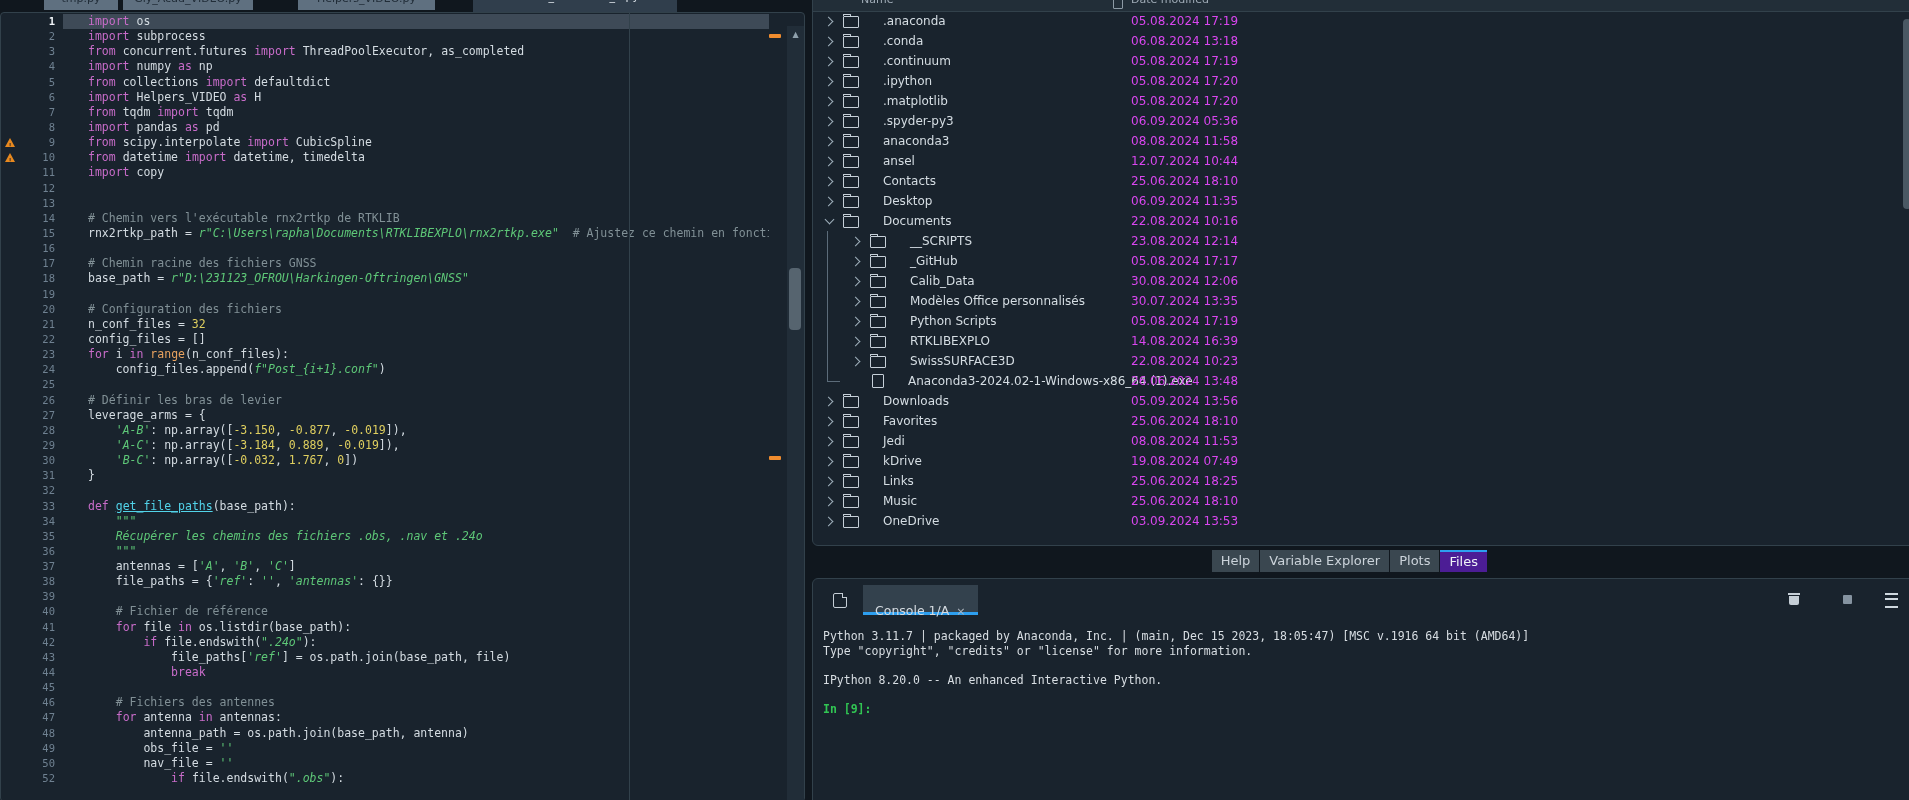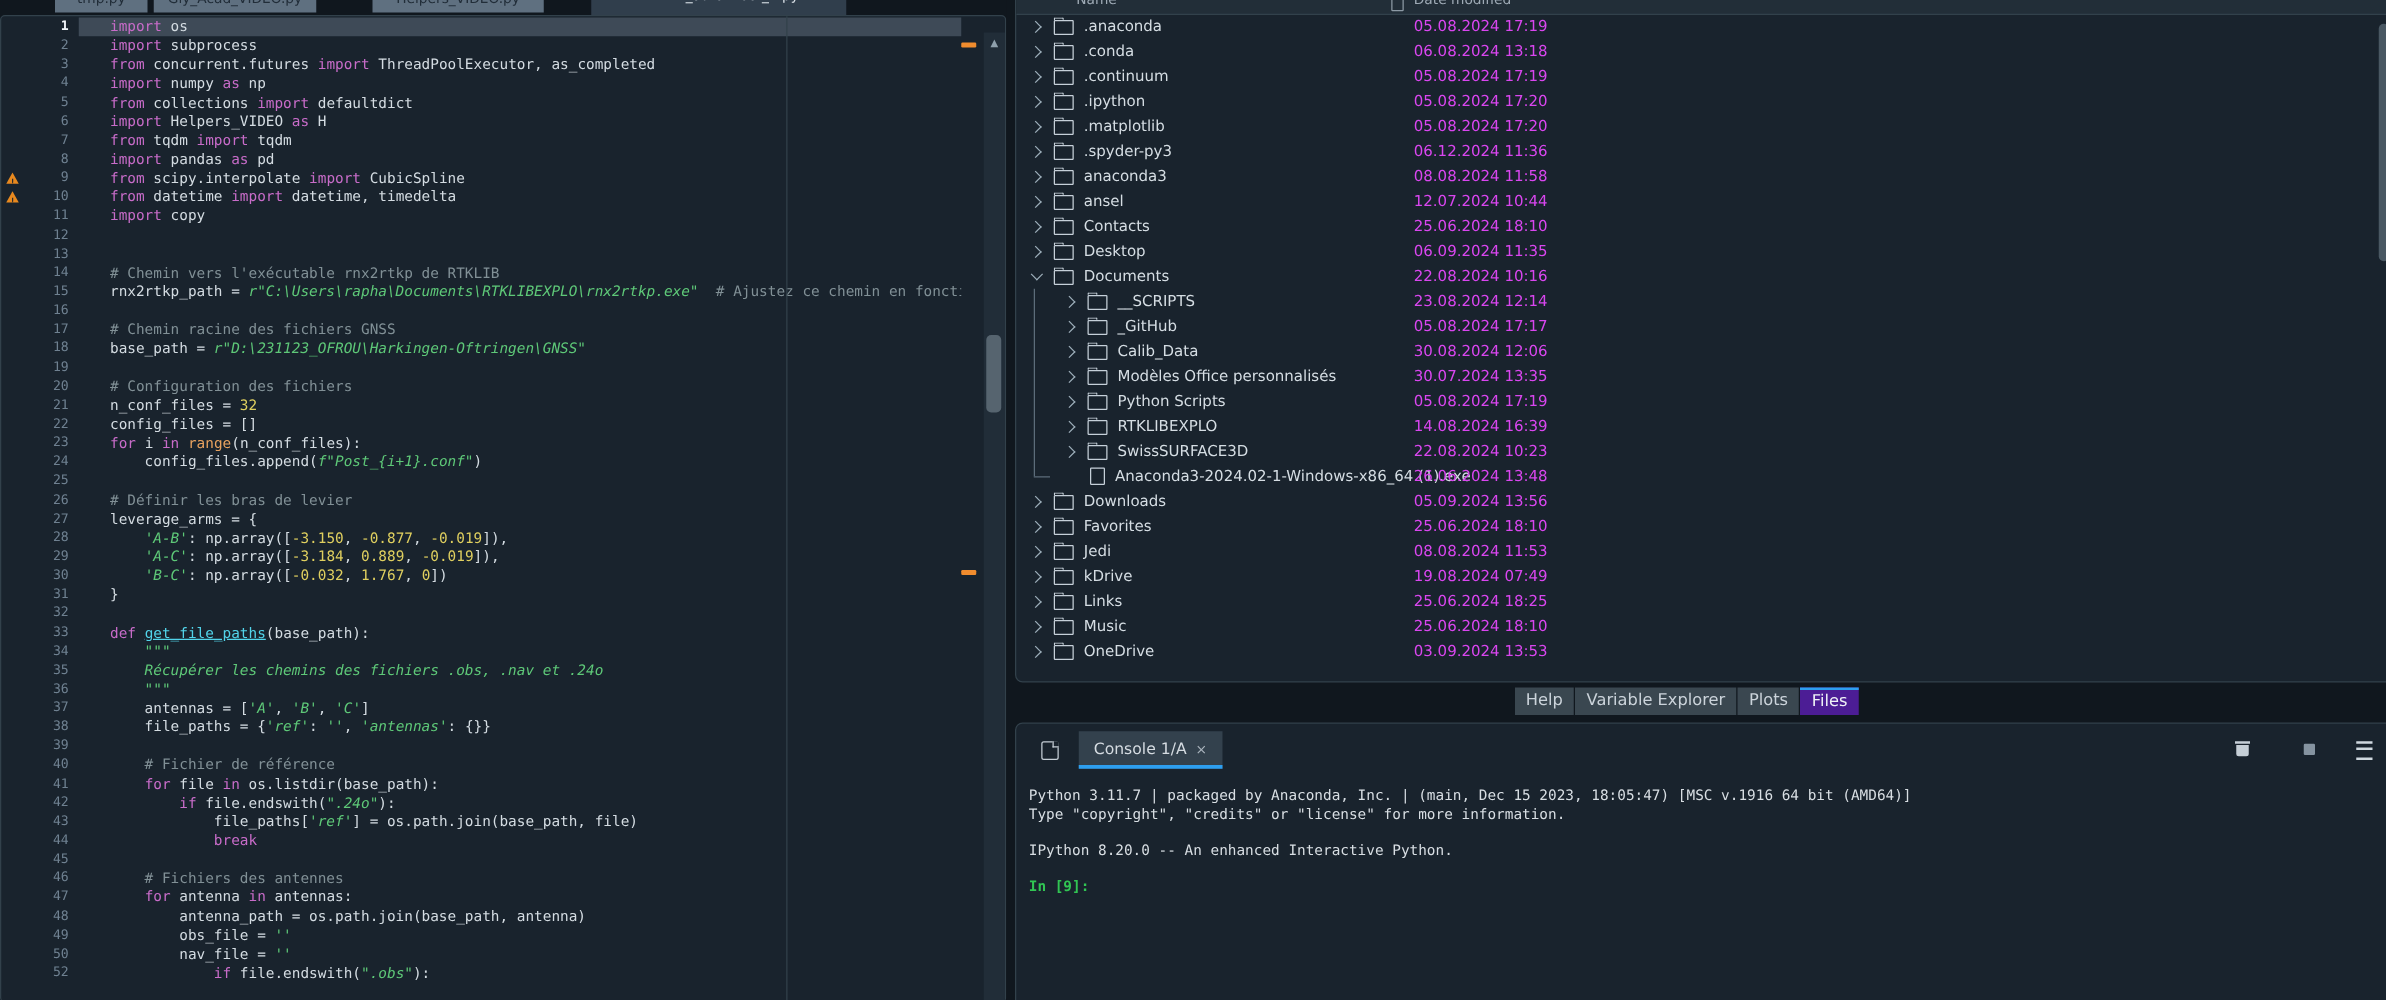--- a/index.html
+++ b/index.html
@@ -56,40 +56,40 @@
   .frow.lvl1{padding-left:35px;}
   .chevbox{width:16px;flex:none;display:flex;align-items:center;justify-content:center;}
   .chev{width:6px;height:6px;border-right:1.6px solid #9fb0bc;border-bottom:1.6px solid #9fb0bc;
         transform:rotate(-45deg);margin-left:-2px;}
   .chev.down{transform:rotate(45deg);margin-top:-3px;margin-left:0;}
   .fico{width:14px;height:10px;border:1px solid #c6d0d9;border-radius:1px;position:relative;
         flex:none;margin-left:6px;margin-top:2px;}
   .fico::before{content:"";position:absolute;top:-3px;left:-1px;width:6px;height:1px;
         border:1px solid #c6d0d9;border-bottom:none;border-radius:1px 1px 0 0;}
   .pico{width:10px;height:12px;border:1px solid #c6d0d9;border-radius:1px;flex:none;margin-left:8px;}
-  .fname{margin-left:8px;color:#d5dde3;white-space:nowrap;}
+  .fname{margin-left:24px;color:#d5dde3;white-space:nowrap;}
   .fdate{position:absolute;left:318px;color:#d946ef;white-space:nowrap;}
   .tree-guide{position:absolute;width:1px;background:#5c6c7a;left:14px;}
   .tree-stub{position:absolute;height:1px;background:#5c6c7a;left:14px;width:13px;}
   .fscroll{position:absolute;right:3px;top:24px;width:8px;height:190px;background:#4a5863;border-radius:4px;}
 
   
   .pane-tabs{position:absolute;left:812px;top:550px;width:1097px;height:22px;
         display:flex;justify-content:flex-end;padding-right:0;box-sizing:border-box;}
   .pane-tabs-inner{display:flex;margin-right:422px;}
   .ptab{background:#3A4750;color:#cbd3da;font-size:13px;line-height:22px;padding:0 9px;
         margin-left:1px;white-space:nowrap;}
   .ptab.sel{background:#4c1d95;color:#eef2f6;border-top:2px solid #2d9ff0;line-height:20px;}
 
   
   .console-panel{position:absolute;left:812px;top:578px;width:1103px;height:230px;
         background:#19232D;border:1px solid #32414B;border-radius:6px;box-sizing:border-box;overflow:hidden;}
   .ctab{position:absolute;left:50px;top:6px;height:30px;min-width:100px;background:#33414D;
         border-bottom:3px solid #2d9ff0;color:#d5dbe1;font-size:12.5px;line-height:27px;
-        text-align:center;padding:0 12px;box-sizing:border-box;}
+        text-align:center;padding:12px 12px;box-sizing:border-box;}
   .ctab .close{color:#aab4bd;font-size:11px;margin-left:7px;}
   .newc{position:absolute;left:20px;top:14px;width:12px;height:13px;border:1.4px solid #c5ced6;border-radius:2px;}
   .newc::after{content:"";position:absolute;right:-1px;top:-1px;width:4px;height:4px;background:#19232D;
         border-left:1.4px solid #c5ced6;border-bottom:1.4px solid #c5ced6;}
   .trash{position:absolute;left:975px;top:14px;width:12px;height:12px;}
   .trash .lid{position:absolute;top:0;left:0;width:12px;height:2px;background:#c5ced6;}
   .trash .can{position:absolute;top:3px;left:1px;width:10px;height:9px;background:#c5ced6;
         border-radius:0 0 2px 2px;}
   .stopsq{position:absolute;left:1030px;top:16px;width:9px;height:9px;background:#8593a0;border-radius:1px;}
   .menu{position:absolute;left:1072px;top:14px;width:13px;height:11px;
@@ -384,21 +384,21 @@
     <span class="fico"></span>
     <span class="fname">.matplotlib</span>
     <span class="fdate">05.08.2024 17:20</span>
   </div>
       <div class="frow">
     <span class="chevbox">
           <span class="chev"></span>
         </span>
     <span class="fico"></span>
     <span class="fname">.spyder-py3</span>
-    <span class="fdate">06.12.2024 11:36</span>
+    <span class="fdate">06.09.2024 05:36</span>
   </div>
       <div class="frow">
     <span class="chevbox">
           <span class="chev"></span>
         </span>
     <span class="fico"></span>
     <span class="fname">anaconda3</span>
     <span class="fdate">08.08.2024 11:58</span>
   </div>
       <div class="frow">

